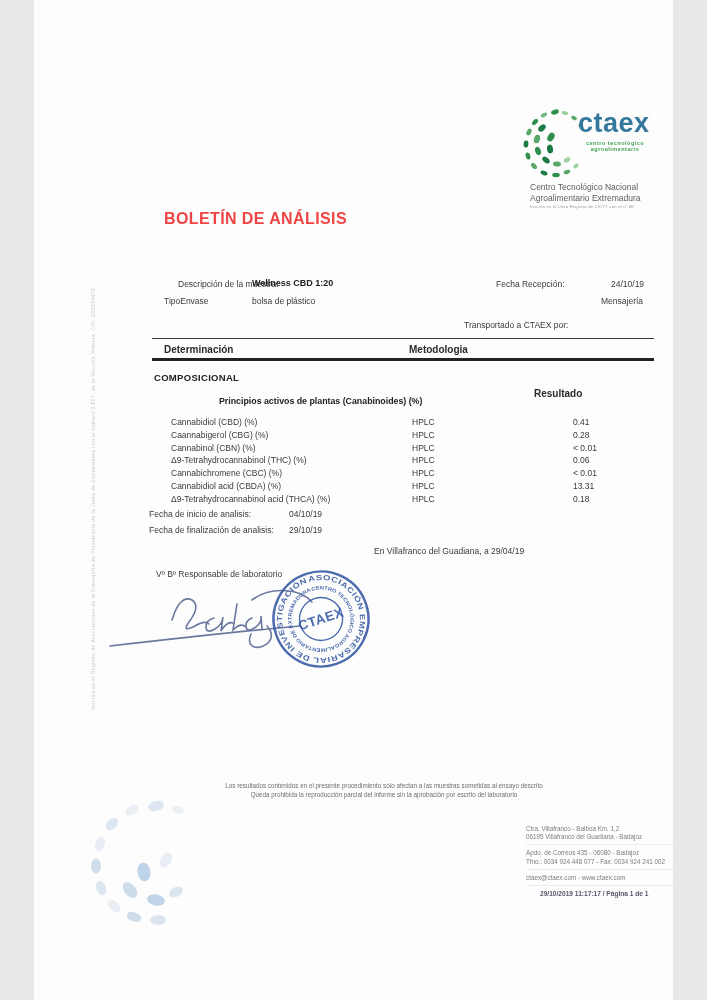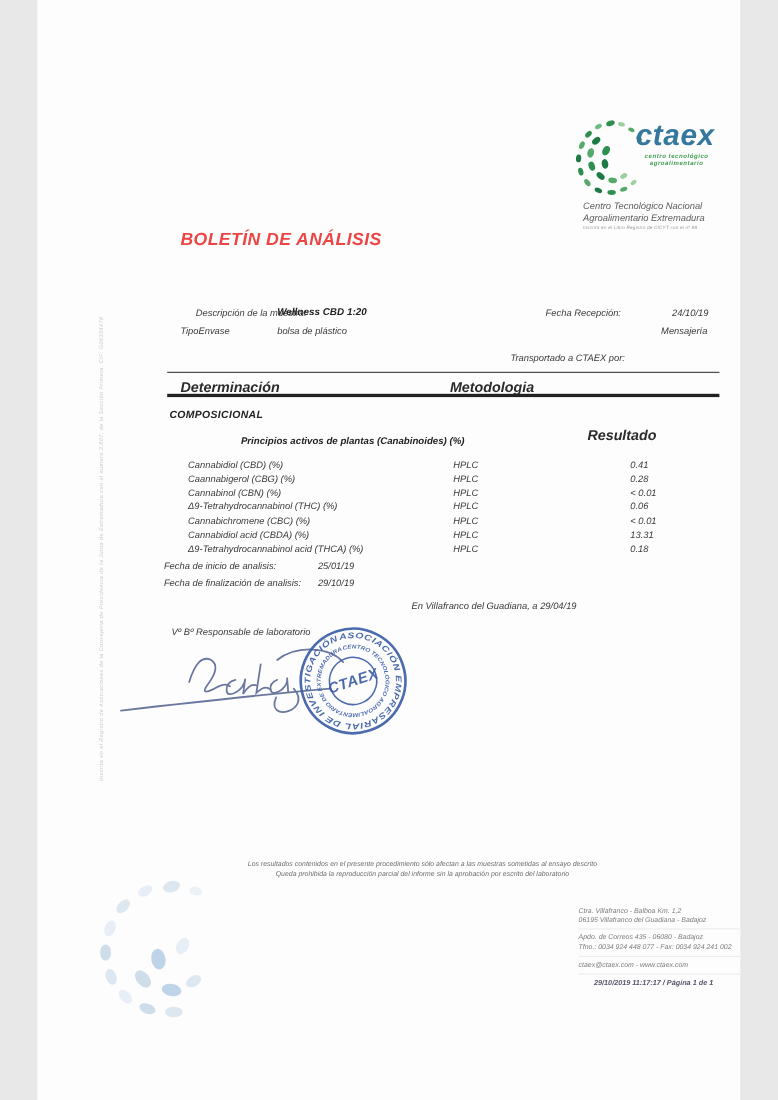--- a/index.html
+++ b/index.html
@@ -1,20 +1,20 @@
 <!DOCTYPE html>
 <html><head>
 <meta charset="utf-8">
 <style>
   * { margin:0; padding:0; box-sizing:border-box; }
   html,body { background:#e8e8e8; }
   .page {
     position:relative; width:639px; height:1000px; margin:0 auto;
     background:#fdfdfd; overflow:hidden;
-    font-family:"Liberation Sans", sans-serif; color:#333;font-style:italic;
+    font-family:"Liberation Sans", sans-serif; color:#333;
   }
   .abs { position:absolute; }
 
   
   .side-note {
     left:56px; top:190px; height:520px;
     writing-mode:vertical-rl; transform:rotate(180deg);
     font-size:5px; color:#c9c9c9; letter-spacing:0.4px; white-space:nowrap;
   }
 
@@ -28,21 +28,21 @@
 
   .doc-title { left:130px; top:210px; font-size:16px; font-weight:bold; color:#ef4444; letter-spacing:0.4px; }
 
   
   .lbl { font-size:8.5px; color:#3a3a3a; }
   .val { font-size:8.5px; color:#3a3a3a; }
   .val-b { font-size:9px; font-weight:bold; color:#222; }
 
   
   .rule { background:#3c3c3c; }
-  .thead { font-size:13px; font-weight:bold; color:#2a2a2a; }
+  .thead { font-size:10px; font-weight:bold; color:#2a2a2a; }
   .section { font-size:9.5px; font-weight:bold; color:#222; letter-spacing:0.3px; }
   .subsection { font-size:8.8px; font-weight:bold; color:#222;padding-left:48px; }
   .rows { left:120px; top:417px; width:510px; }
   .trow { position:relative; height:12.8px; }
   .trow span { position:absolute; font-size:8.5px; color:#3a3a3a; white-space:nowrap; }
   .trow .c1 { left:17px; }
   .trow .c2 { left:258px; }
   .trow .c3 { left:383px;padding-left:36px; }
 
   .place-line { left:340px; top:546px; font-size:8.5px; color:#3a3a3a; }
@@ -158,21 +158,21 @@
       <span class="c3">13.31</span>
     </div>
     <div class="trow">
       <span class="c1">Δ9-Tetrahydrocannabinol acid (THCA) (%)</span>
       <span class="c2">HPLC</span>
       <span class="c3">0.18</span>
     </div>
   </div>
 
   <div class="abs lbl" style="left:115px; top:509px;">Fecha de inicio de analisis:</div>
-  <div class="abs val" style="left:255px; top:509px;">25/01/19</div>
+  <div class="abs val" style="left:255px; top:509px;">04/10/19</div>
   <div class="abs lbl" style="left:115px; top:525px;">Fecha de finalización de analisis:</div>
   <div class="abs val" style="left:255px; top:525px;">29/10/19</div>
 
   <div class="abs place-line">En Villafranco del Guadiana, a 29/04/19</div>
   <div class="abs approver">Vº Bº Responsable de laboratorio</div>
 
   <svg class="abs signature" width="230" height="85" viewBox="0 0 230 85">
     <g fill="none" stroke="#51618f" stroke-width="1.6" stroke-linecap="round" opacity="0.85">
       <path d="M8,72 C 60,66 130,58 198,52"></path>
       <path d="M70,46 q 8,-26 20,-20 q 9,6 -3,22 q -8,11 6,4 q 10,-6 14,-2"></path>

